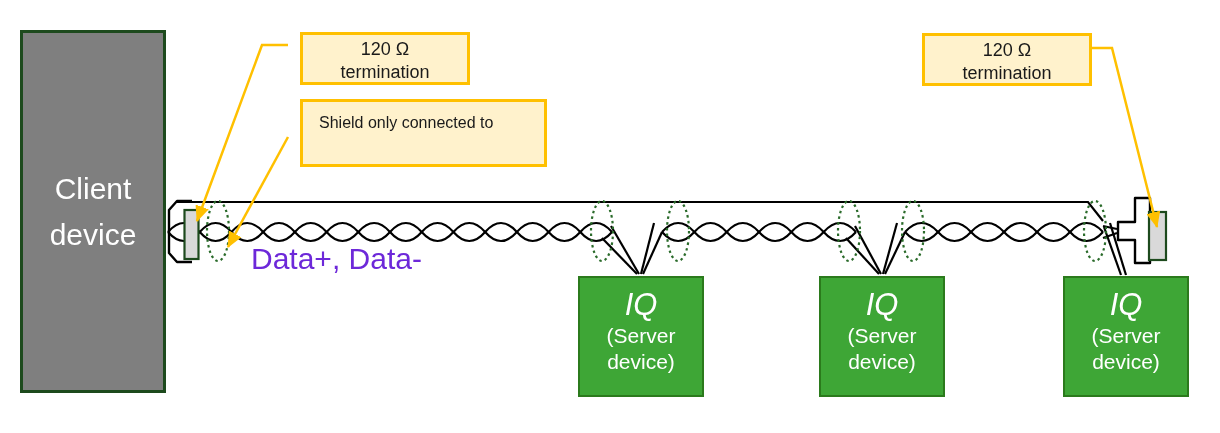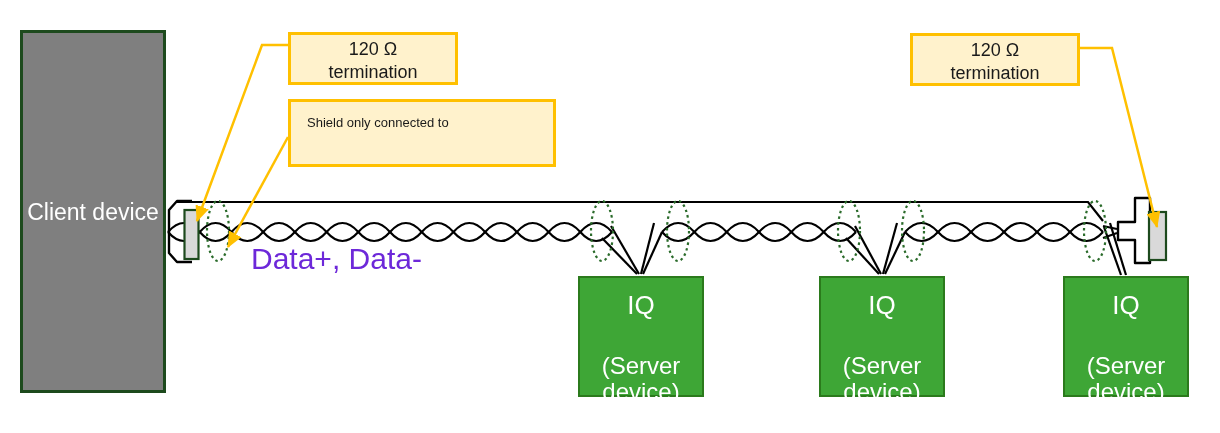--- a/index.html
+++ b/index.html
@@ -6,45 +6,46 @@
   .stage{
     position:relative;width:1220px;height:433px;overflow:hidden;
     font-family:"Liberation Sans",sans-serif;background:#fff;
   }
   .stage svg{position:absolute;left:0;top:0;}
   .client-box{
     position:absolute;left:20px;top:30px;width:146px;height:363px;
     box-sizing:border-box;background:var(--client-fill);
     border:3px solid var(--deep-green);
     display:flex;align-items:center;justify-content:center;text-align:center;
-    color:var(--white);font-size:23px;line-height:46px;
+    color:var(--white);font-size:30px;line-height:46px;
   }
   .callout{
     position:absolute;box-sizing:border-box;
     background:var(--callout-fill);border:3px solid var(--accent);
     color:var(--text-dark);
+    margin-left:12px;
   }
   .callout-term{width:170px;height:53px;text-align:center;font-size:18px;line-height:23px;padding-top:3px;}
   .callout-term-left{left:288px;top:32px;}
   .callout-term-right{left:910px;top:33px;}
   .callout-shield{
-    left:288px;top:99px;width:268px;height:68px;
-    font-size:13px;line-height:25px;padding:8px 6px 0 16px;
+    left:288px;top:99px;width:247px;height:68px;
+    font-size:16px;line-height:25px;padding:8px 6px 0 16px;
   }
   .bus-label{
     position:absolute;left:251px;top:242px;color:#6d28d9;font-size:30px;
   }
   .iq-box{
     position:absolute;top:276px;width:126px;height:121px;box-sizing:border-box;
     background:var(--iq-fill);border:2.5px solid var(--iq-border);
     color:var(--white);display:flex;flex-direction:column;align-items:center;
     padding-top:9px;text-align:center;
   }
-  .iq-title{font-size:26px;line-height:36px;}
-  .iq-sub{font-size:24px;line-height:26px;width:100px;margin-top:30px;}
+  .iq-title{font-size:31px;line-height:36px;font-style:italic;}
+  .iq-sub{font-size:21px;line-height:26px;width:100px;}
   .iq-1{left:578px;} .iq-2{left:819px;} .iq-3{left:1063px;}
   .wire{stroke:var(--wire);stroke-width:2.2;fill:none;}
   .bracket{stroke:var(--wire);stroke-width:2.4;fill:none;stroke-linejoin:round;}
   .resistor{fill:var(--resistor-fill);stroke:var(--deep-green);stroke-width:2.2;}
   .shield-ellipse{stroke:var(--ellipse-green);stroke-width:2.2;fill:none;stroke-dasharray:2.5 3.2;}
   .leader{stroke:var(--accent);stroke-width:2.5;fill:none;}
   .arrow-fill{fill:var(--accent);}
 </style>
 </head>
 <body>

